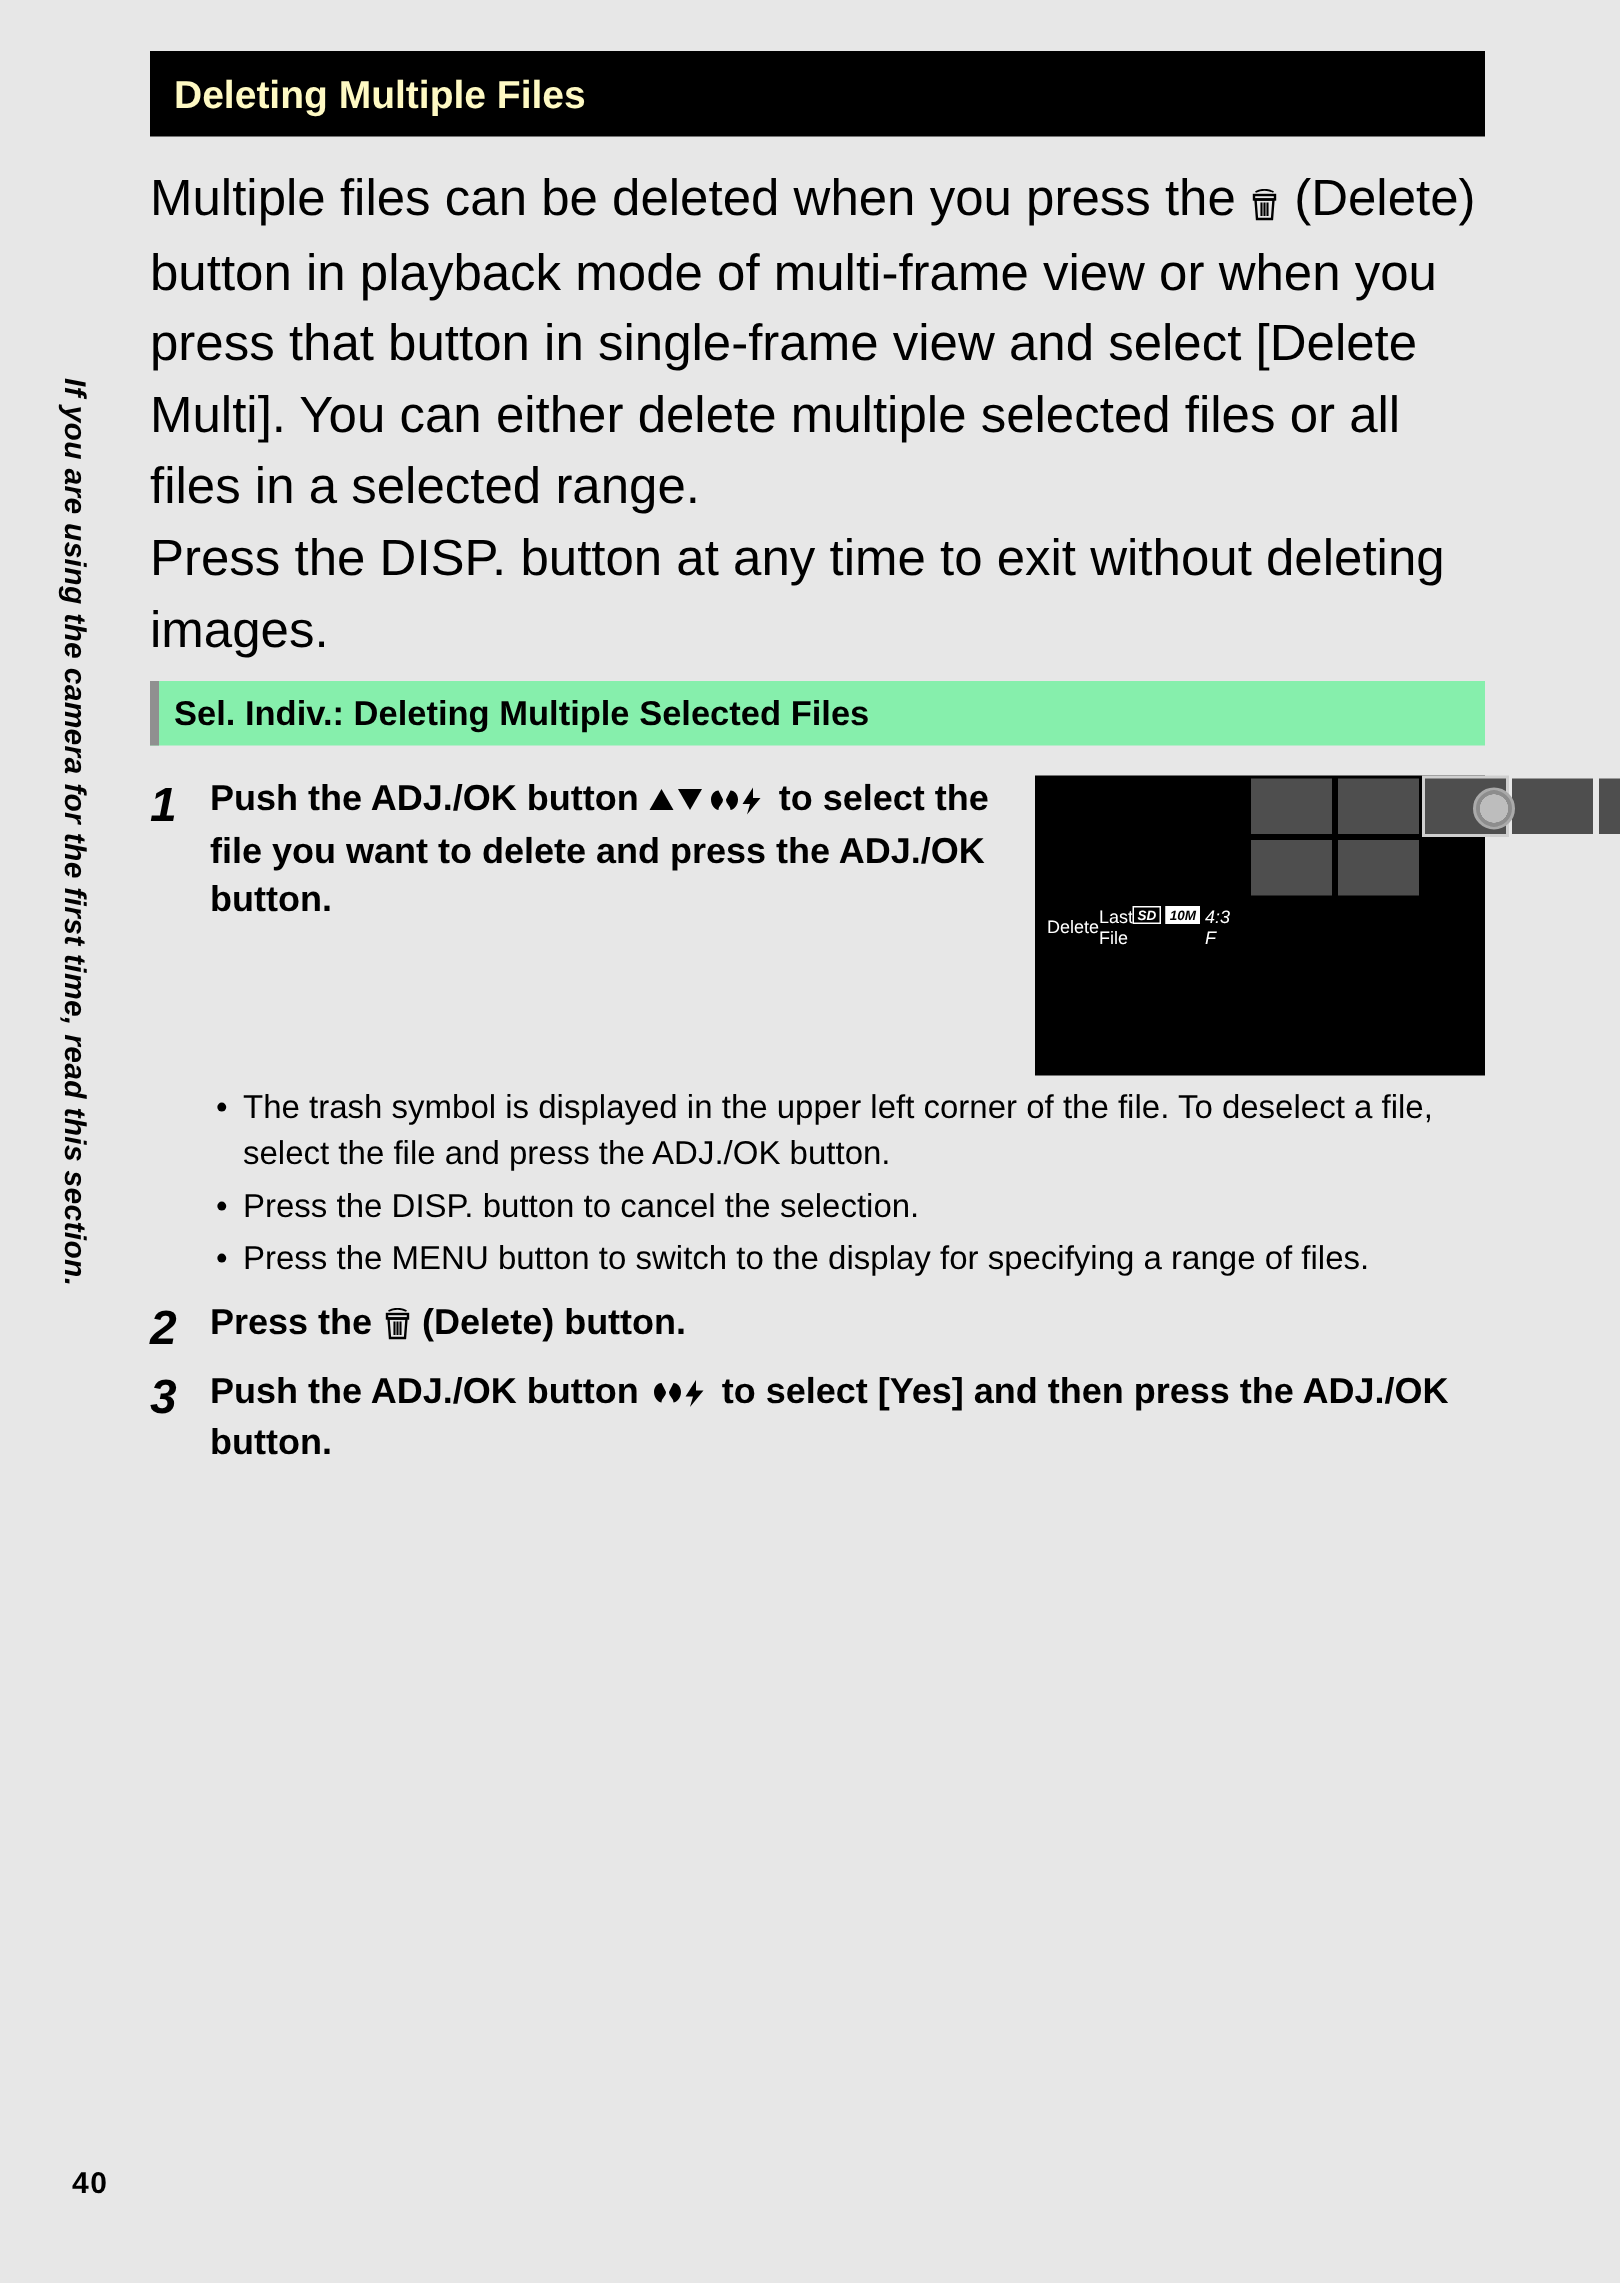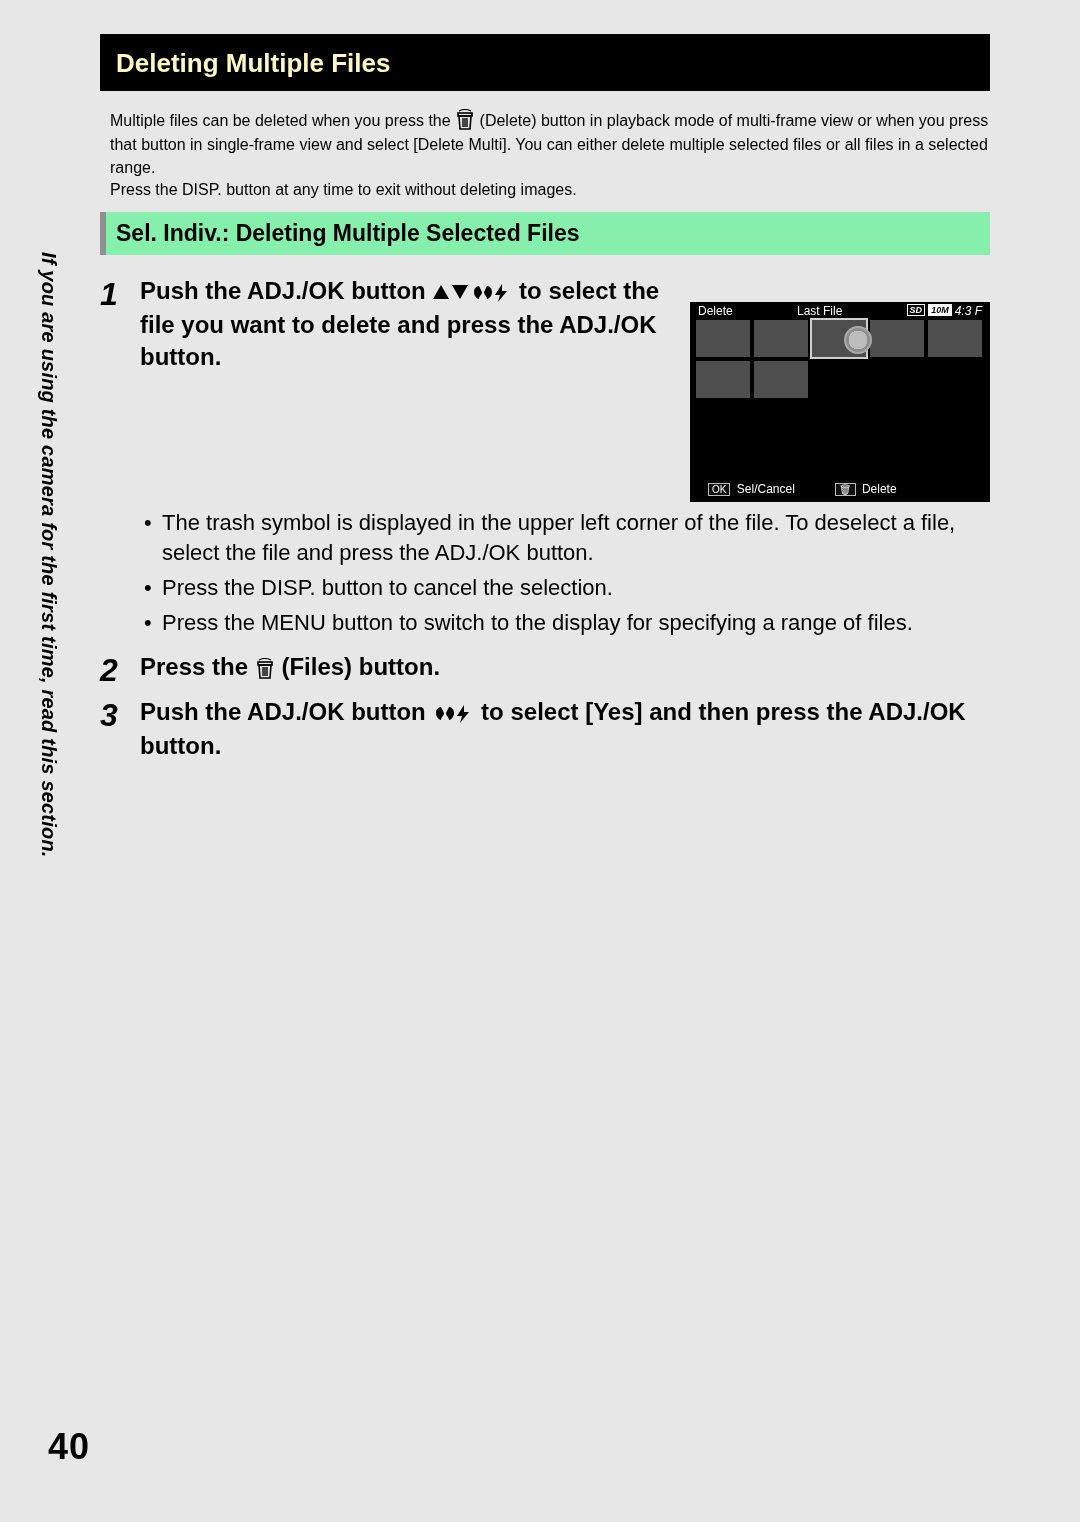--- a/index.html
+++ b/index.html
@@ -32,38 +32,38 @@
     transform-origin: left top;
     font-style: italic;
     font-weight: 600;
     font-size: 20px;
     letter-spacing: 0.2px;
   }
   .page-number {
     position: absolute;
     left: 48px;
     bottom: 54px;
-    font-size: 36px;
+    font-size: 20px;
     font-weight: 700;
     letter-spacing: 1px;
   }
   .content {
     margin-left: 40px;
   }
   .black-heading {
     background: #000;
     color: #fef9c3;
     font-weight: 700;
     font-size: 26px;
     padding: 14px 16px 12px;
   }
   .intro {
-    font-size: 16px;
+    font-size: 34px;
     line-height: 1.40;
-    margin: 18px 0 8px 10px;
+    margin: 18px 0 8px 0;
   }
   .intro p {
     margin: 0;
   }
   .gray-subheading {
     background: #86efac;
     border-left: 6px solid #909090;
     font-weight: 700;
     font-size: 23px;
     padding: 8px 10px;
@@ -116,24 +116,23 @@
   .step1-text {
     flex: 1;
   }
   .camera-screen {
     width: 300px;
     height: 200px;
     background: #000;
     box-sizing: border-box;
     padding: 0;
     display: flex;
-    flex-direction: column;
+    flex-direction: row;
     color: #fff;
     font-family: Arial, sans-serif;
-    margin-top: 27px;
   }
   .cs-top {
     display: flex;
     justify-content: space-between;
     align-items: center;
     font-size: 12px;
     padding: 2px 8px 0;
   }
   .cs-top-right {
     display: flex;
@@ -312,21 +311,21 @@
           <span class="icon">
             <svg class="inline-icon" width="20" height="22" viewBox="0 0 20 22">
               <path d="M4 2 Q10 -1 16 2" fill="none" stroke="#000" stroke-width="1.2"></path>
               <rect x="3" y="4" width="14" height="3" fill="none" stroke="#000" stroke-width="1.6"></rect>
               <path d="M4 7 L5 20 L15 20 L16 7 Z" fill="none" stroke="#000" stroke-width="1.6"></path>
               <line x1="8" y1="9" x2="8" y2="18" stroke="#000" stroke-width="1.4"></line>
               <line x1="10" y1="9" x2="10" y2="18" stroke="#000" stroke-width="1.4"></line>
               <line x1="12" y1="9" x2="12" y2="18" stroke="#000" stroke-width="1.4"></line>
             </svg>
           </span>
-          <span> (Files) button.</span>
+          <span> (Delete) button.</span>
         </div>
       </div>
     </div>
 
     <div class="step">
       <div class="step-num">3</div>
       <div class="step-body">
         <div class="step-title">
           <span>Push the ADJ./OK button </span>
           <span class="icon">

